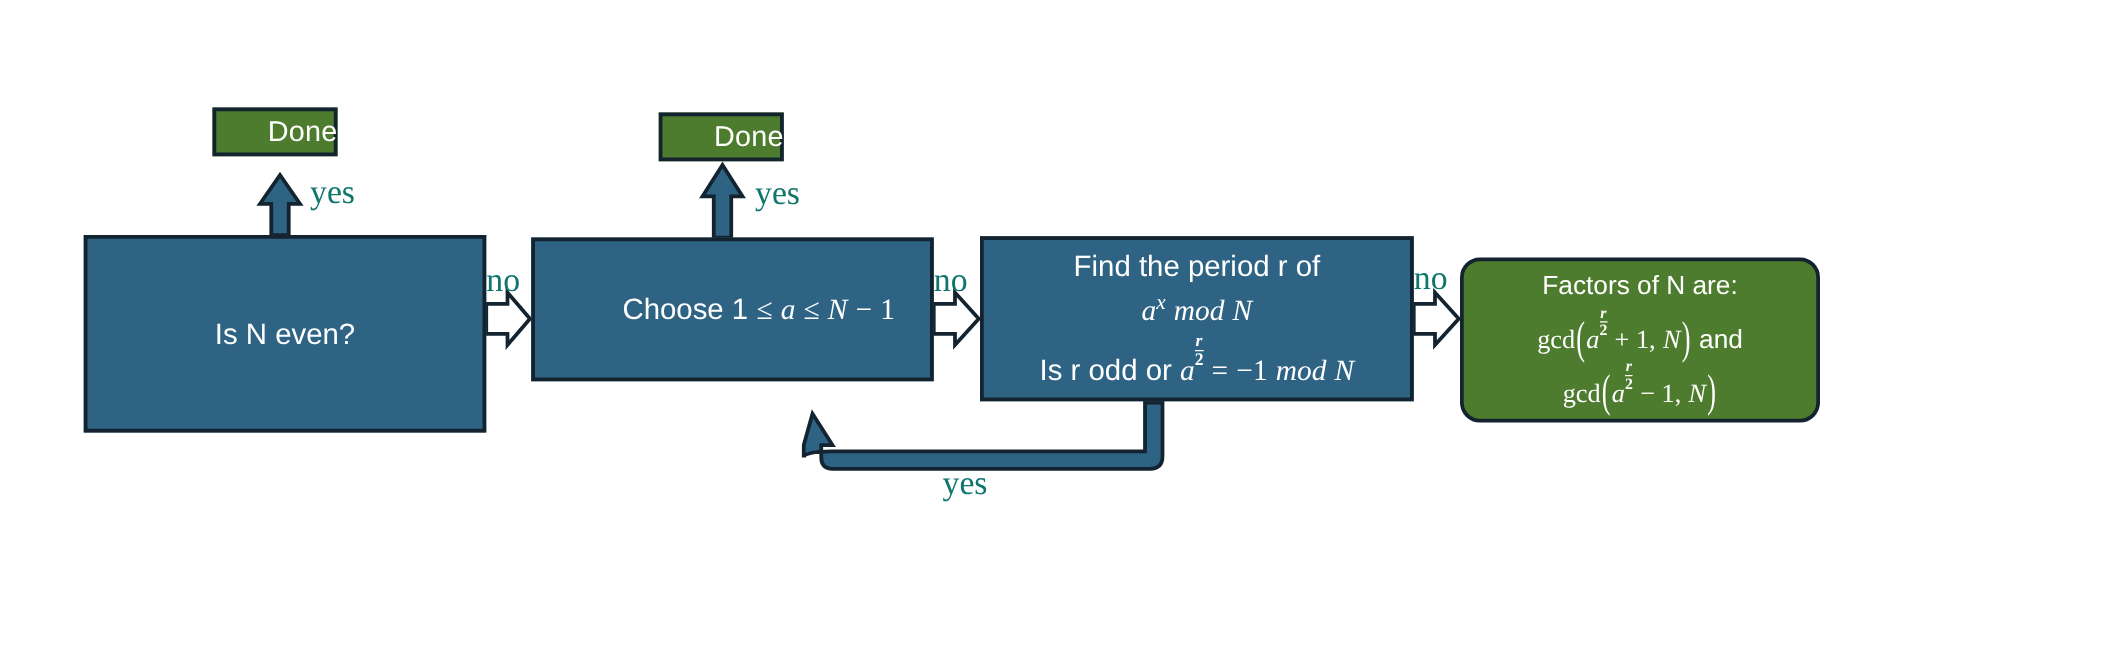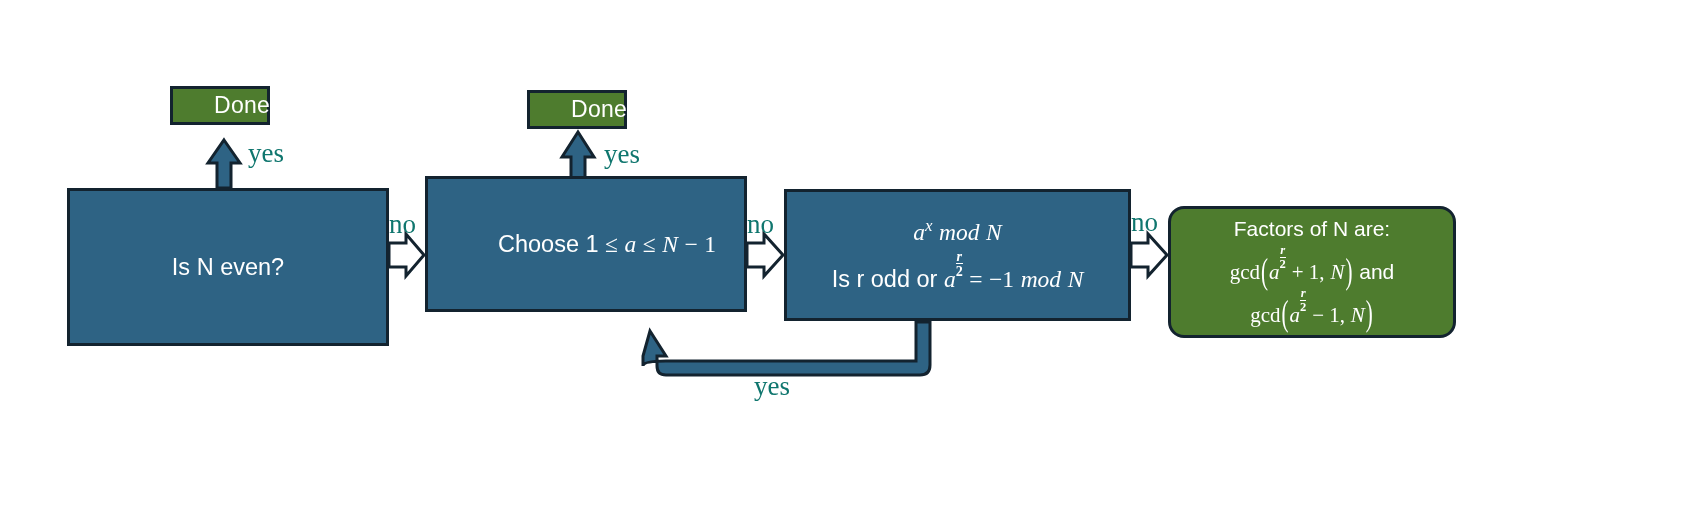--- a/index.html
+++ b/index.html
@@ -158,25 +158,26 @@
   </div>
 
   <div class="node green done-box" style="left:527px; top:90px; width:100px; height:39px;">
     <span class="ln">Done</span>
   </div>
 
   <div class="node blue proc-box" style="left:67px; top:188px; width:322px; height:158px;">
     <span class="ln">Is N even?</span>
   </div>
 
-  <div class="node blue proc-box" style="left:425px; top:176px; width:322px; height:136px;padding-left:42px;">
+  <div class="node blue proc-box" style="left:425px; top:190px; width:322px; height:115px;padding-left:42px;">
     <span class="ln"><span>Choose 1</span>&nbsp;<span class="mr">≤</span>&nbsp;<span class="mi">a</span>&nbsp;<span class="mr">≤</span>&nbsp;<span class="mi">N</span>&nbsp;<span class="mr">−</span>&nbsp;<span class="mr">1</span></span>
   </div>
 
   <div class="node blue proc-box" style="left:784px; top:189px; width:347px; height:132px;">
+    <span class="ln">Find the period r of</span>
     <span class="ln"><span class="mi">a</span><span class="sup">x</span>&nbsp;<span class="mi">mod</span>&nbsp;<span class="mi">N</span></span>
     <span class="ln"><span>Is r odd or </span><span class="mi">a</span><span class="frac"><span class="num">r</span><span class="den">2</span></span>&nbsp;<span class="mr">=</span>&nbsp;<span class="mr">−1</span>&nbsp;<span class="mi">mod</span>&nbsp;<span class="mi">N</span></span>
   </div>
 
   <div class="node green proc-box" style="left:1168px; top:206px; width:288px; height:132px; font-size:21px;border-radius:16px;">
     <span class="ln">Factors of N are:</span>
     <span class="ln"><span class="mr">gcd</span><span class="paren">(</span><span class="mi">a</span><span class="frac"><span class="num">r</span><span class="den">2</span></span>&nbsp;<span class="mr">+ 1,</span>&nbsp;<span class="mi">N</span><span class="paren">)</span>&nbsp;<span>and</span></span>
     <span class="ln"><span class="mr">gcd</span><span class="paren">(</span><span class="mi">a</span><span class="frac"><span class="num">r</span><span class="den">2</span></span>&nbsp;<span class="mr">− 1,</span>&nbsp;<span class="mi">N</span><span class="paren">)</span></span>
   </div>
 

